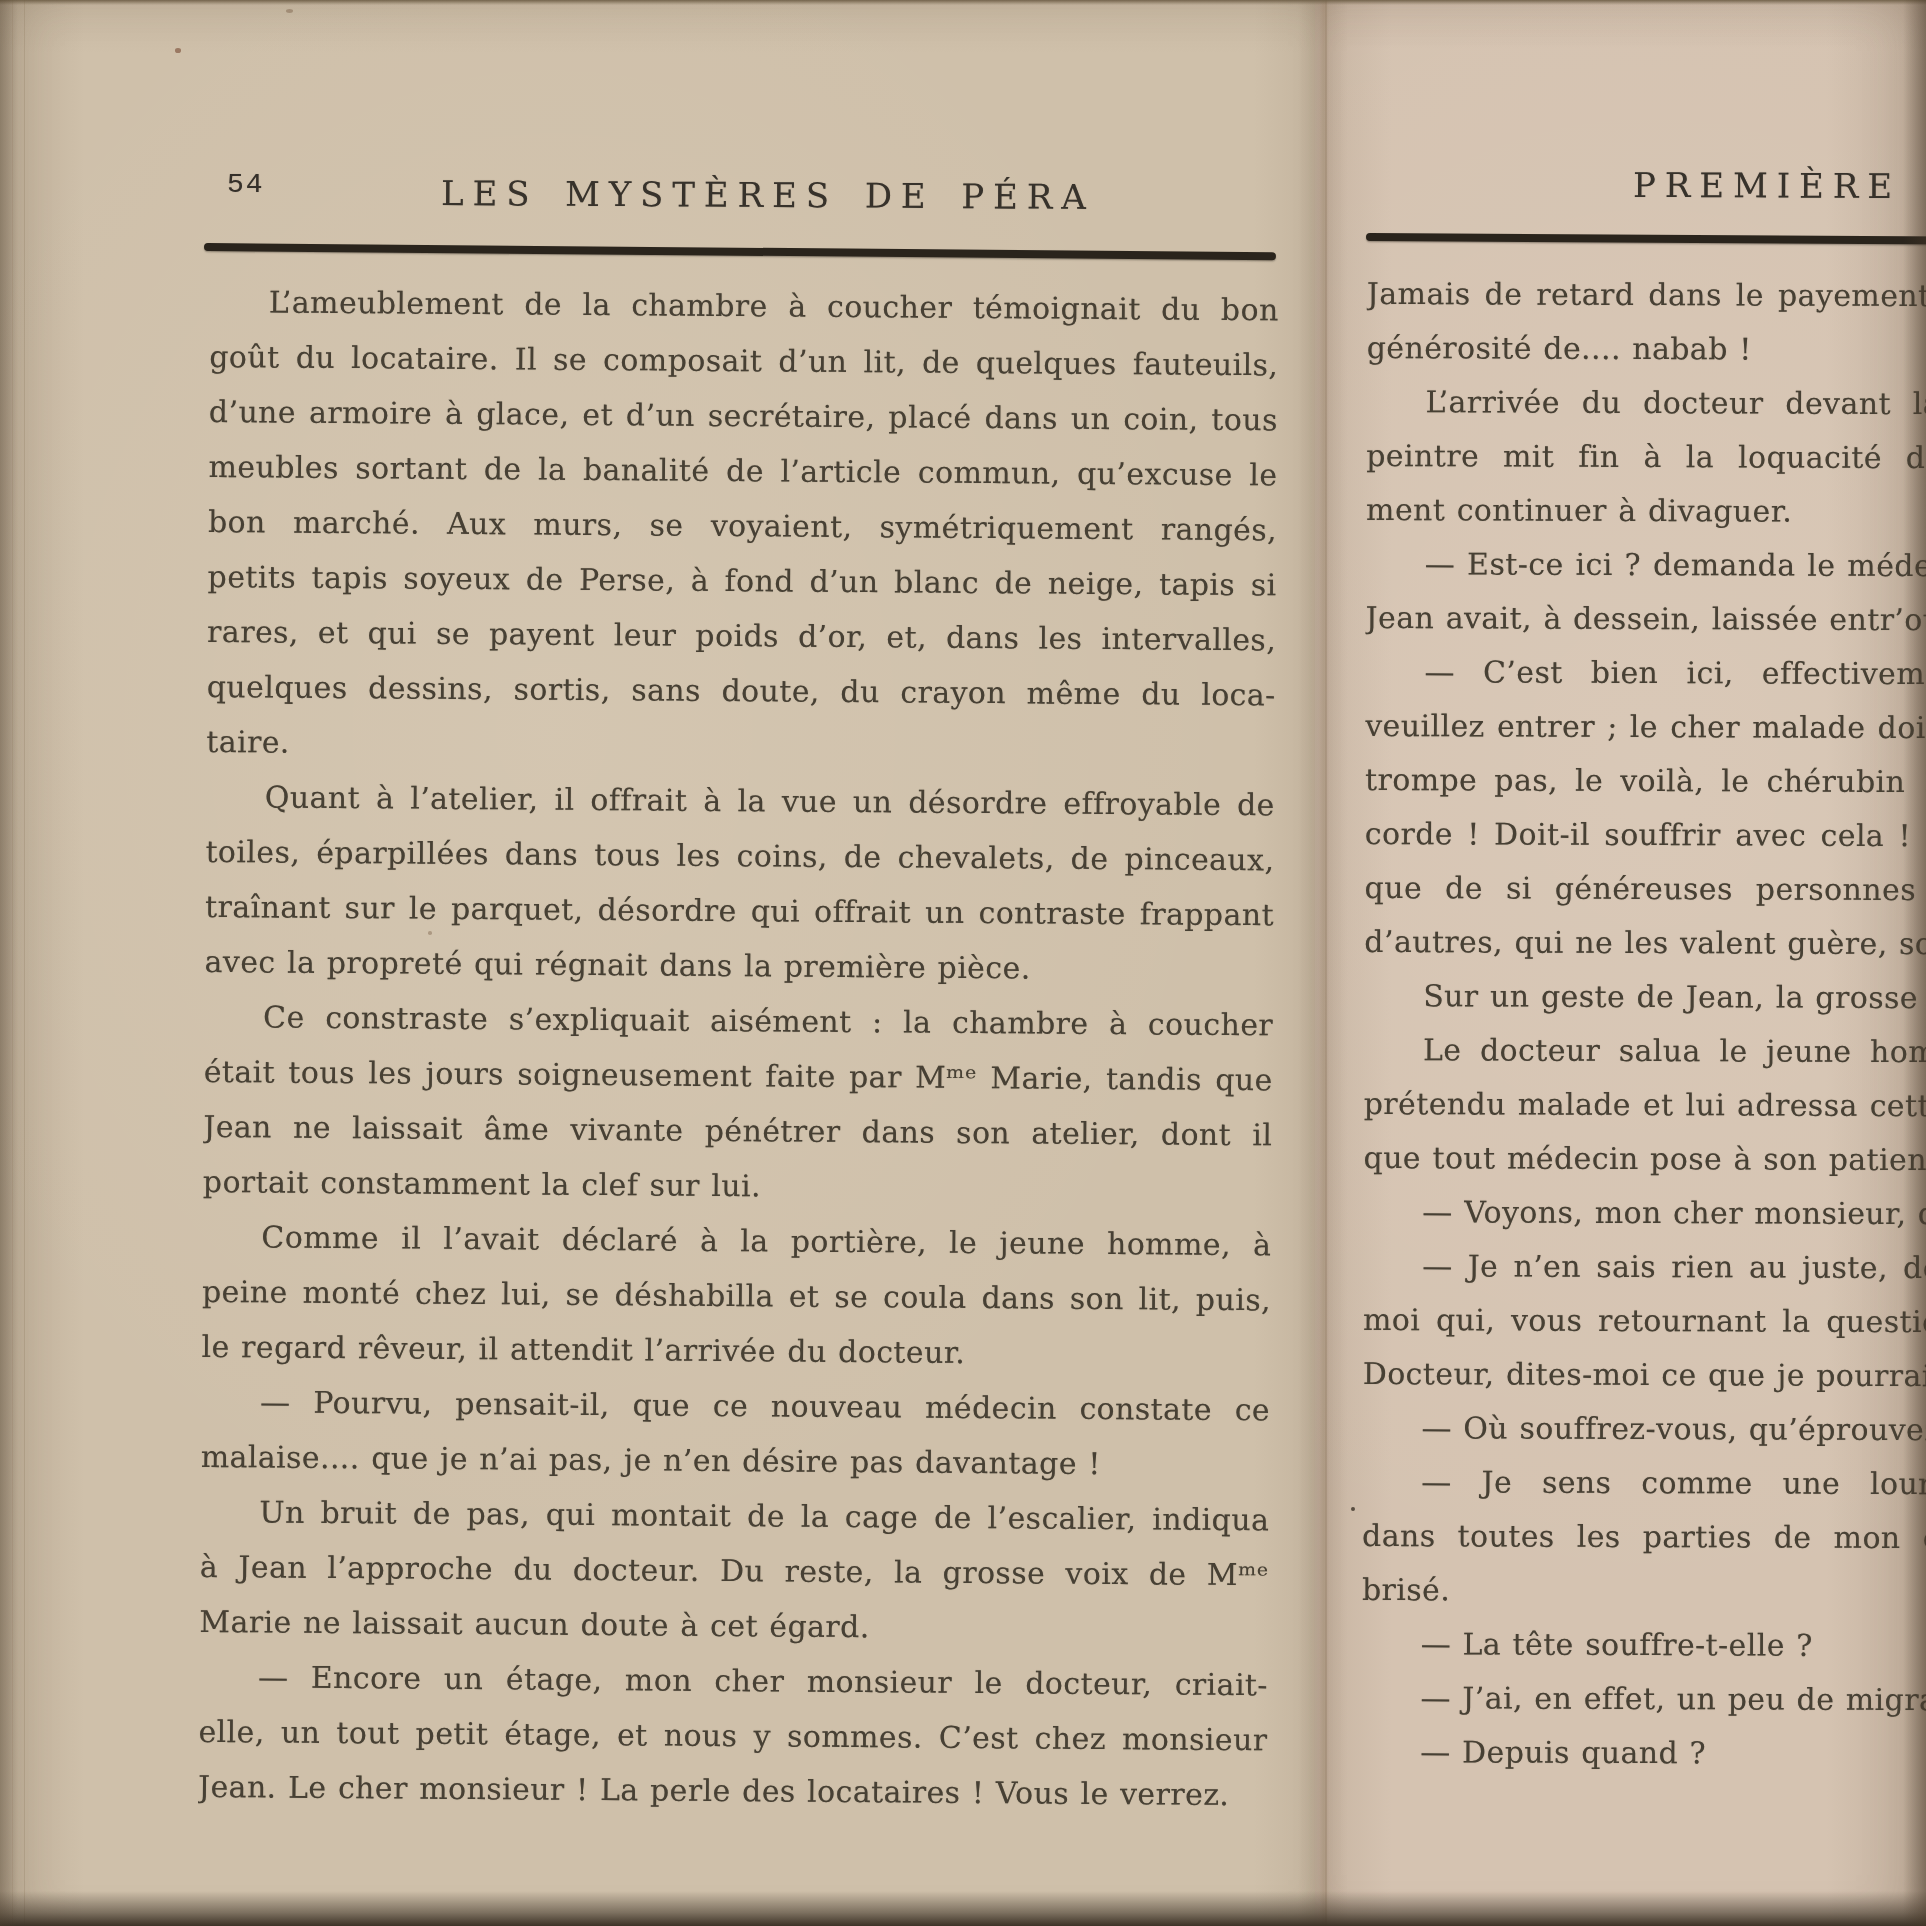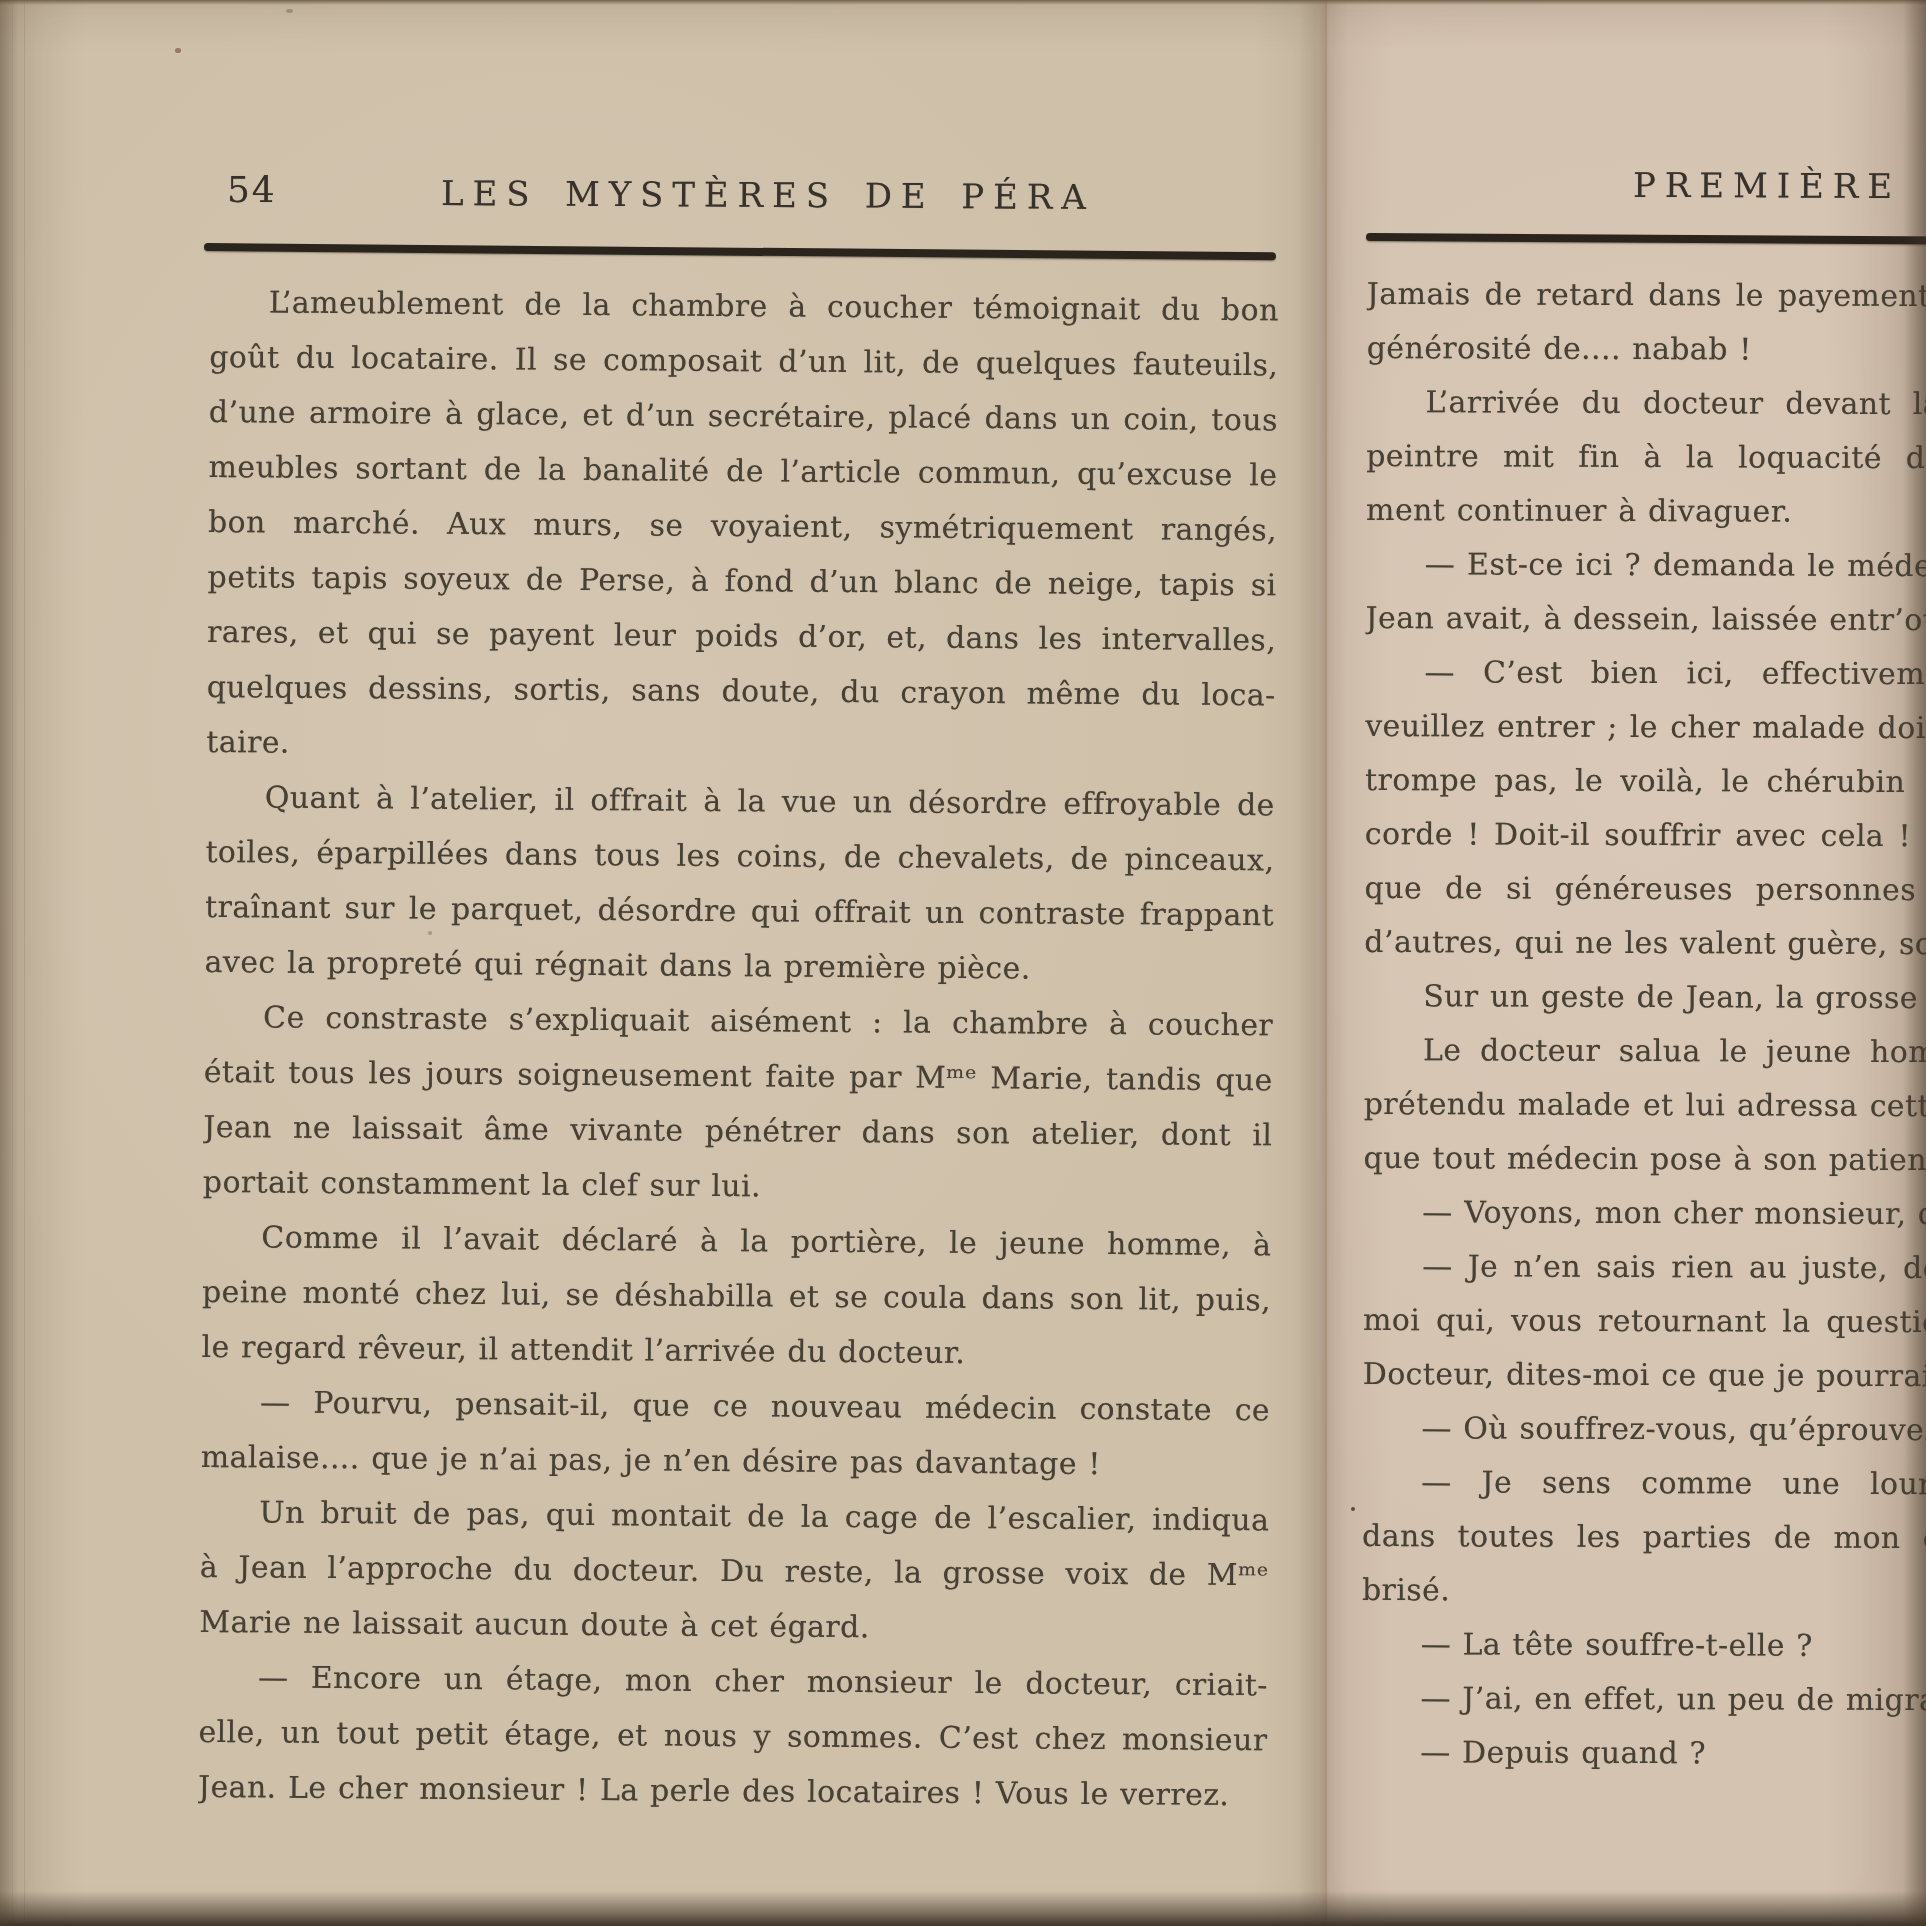--- a/index.html
+++ b/index.html
@@ -80,25 +80,26 @@
     background: linear-gradient(to left, rgba(68,54,40,0.45), rgba(68,54,40,0) 100%);
   }
   .edge-left {
     position: absolute;
     left: 0; top: 0; width: 17.7px; height: 100%;
     background: linear-gradient(to right, rgba(76,62,46,0.32), rgba(76,62,46,0) 100%);
   }
   
   .pagenum {
     position: absolute;
-    font-size: 36px;
+    font-size: 28px;
     letter-spacing: 1.9px;
     color: #35302a;
     text-shadow: 0 0 0.8px rgba(53,48,42,0.4);
     white-space: nowrap;
+    font-family: Liberation Mono, monospace;
   }
   .runtitle {
     position: absolute;
     font-size: 34px;
     letter-spacing: 8.9px;
     word-spacing: 7px;
     color: #37322b;
     text-shadow: 0 0 0.8px rgba(55,50,43,0.4);
     white-space: nowrap;
   }

